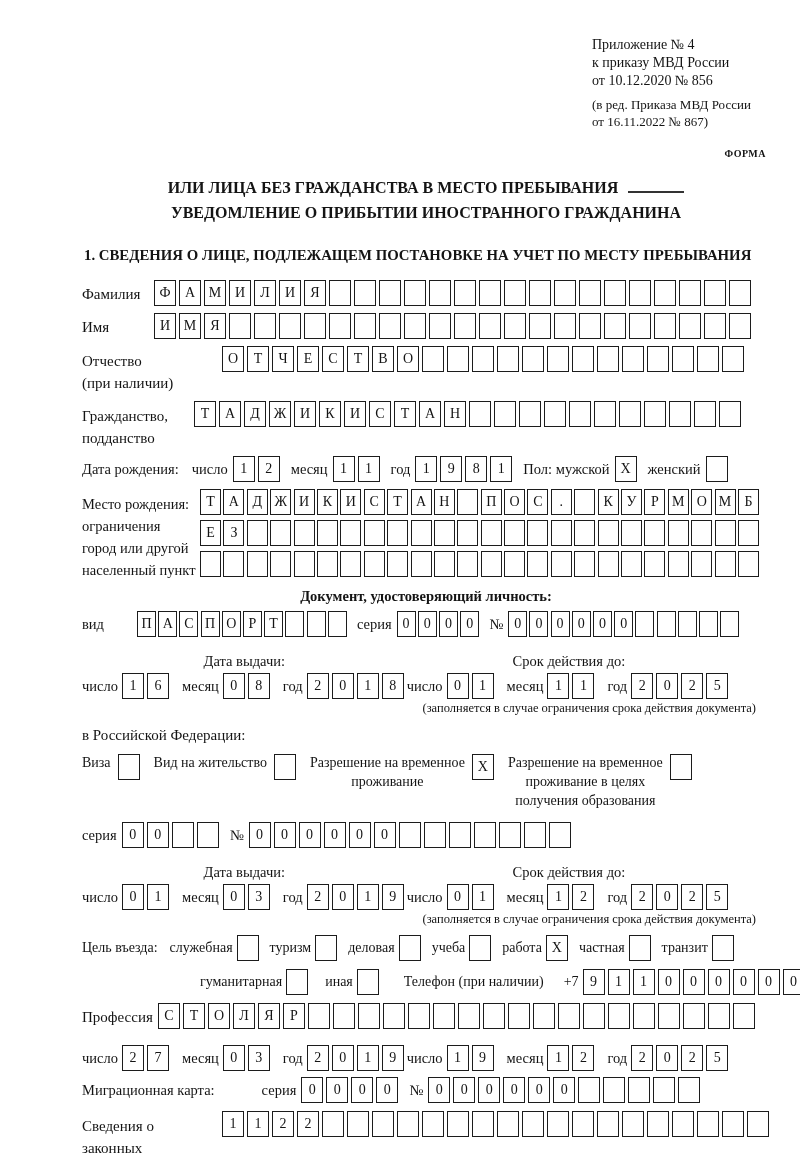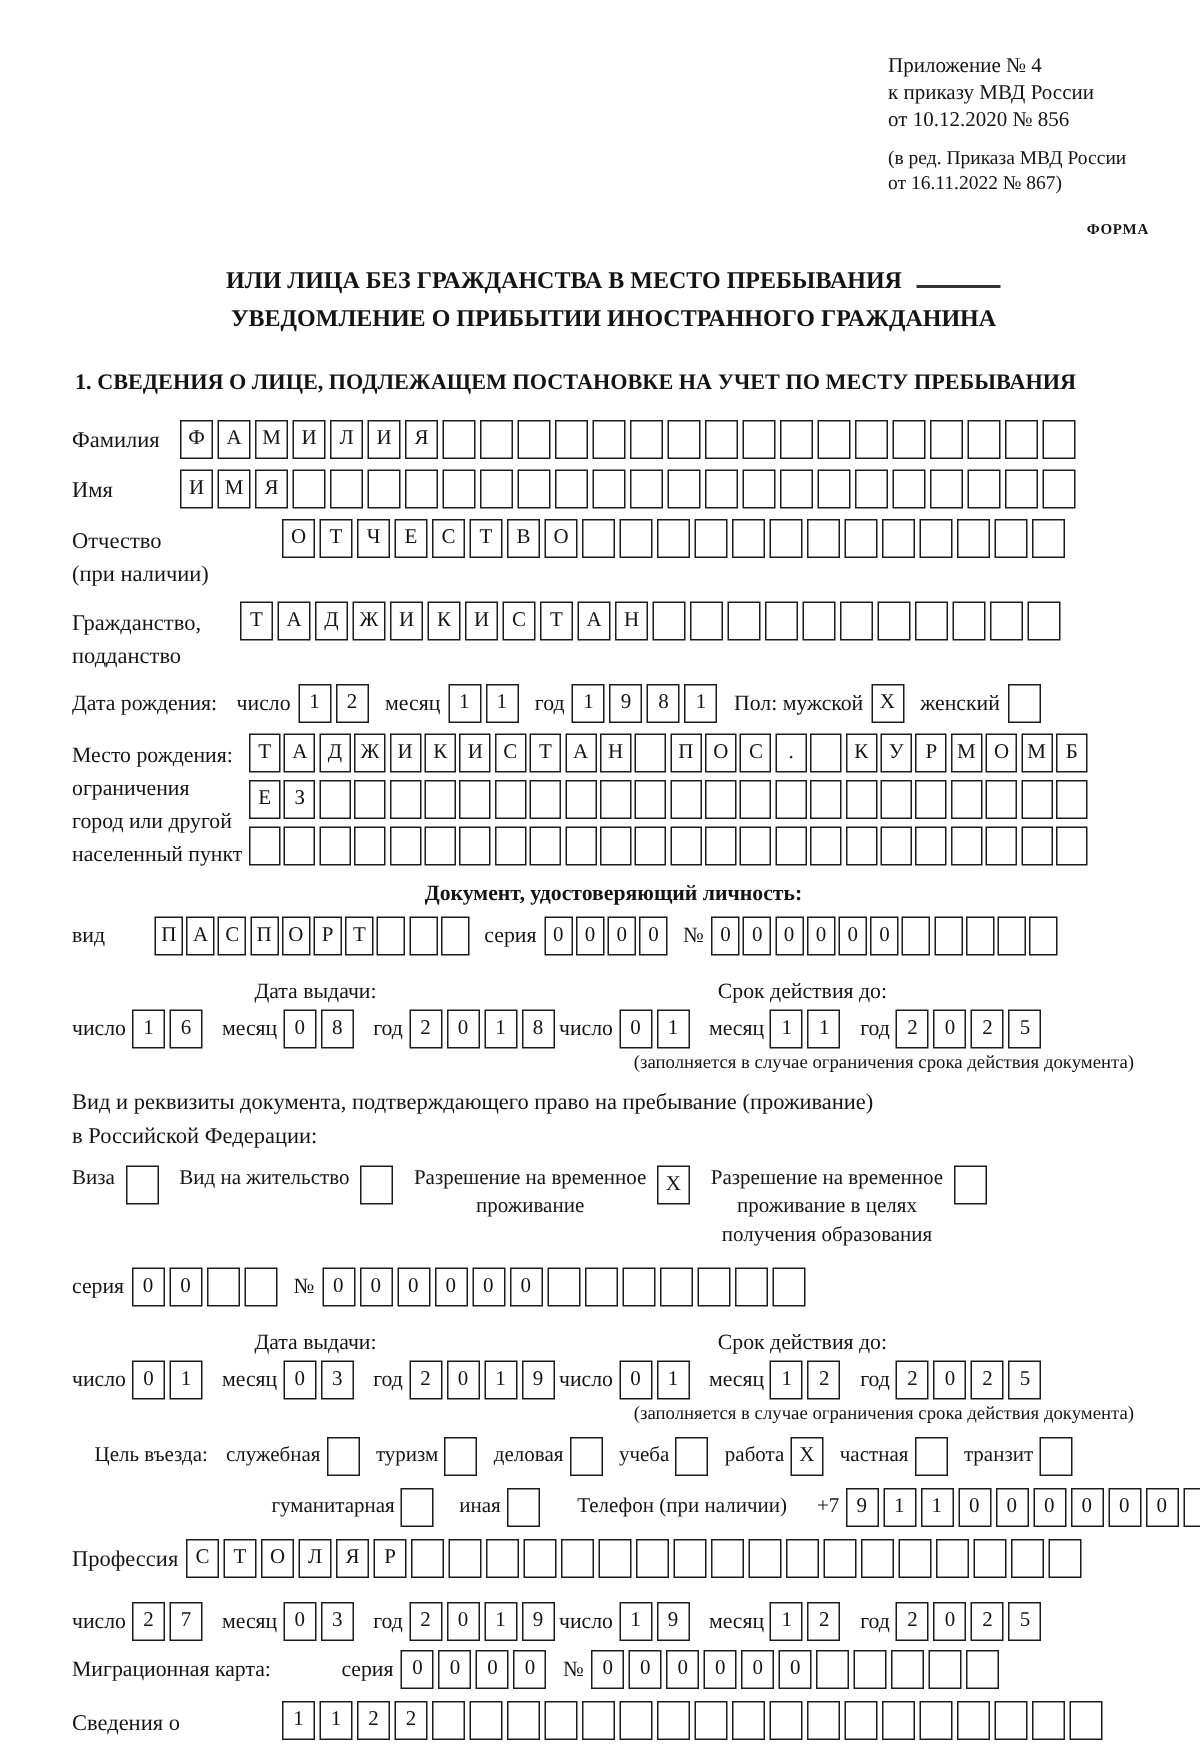--- a/index.html
+++ b/index.html
@@ -4,21 +4,21 @@
 <style>
   html,body{margin:0;padding:0;background:#ffffff;}
   .page{
     position:relative;
     width:800px;height:1163px;
     box-sizing:border-box;
     background:#fff;
     color:#141414;
     font-family:"Liberation Serif","DejaVu Serif",serif;
     font-size:15px;
-    padding:36px 30px 10px 48px;
+    padding:36px 30px 10px 82px;
     overflow:hidden;
   }
   
   .hdr{margin-left:auto;width:178px;line-height:18px;font-size:14px;}
   .hdr .amend{font-size:13px;margin-top:6px;line-height:17px;}
   .forma{text-align:right;font-weight:bold;font-size:10px;margin:18px 4px 0 0;letter-spacing:.5px;}
   
   .title{ text-align:center;font-weight:bold;font-size:16px;line-height:25px;margin-top:16px;}
   .title .u{display:inline-block;width:56px;border-bottom:2px solid #333;height:14px;margin-left:10px;}
   .sec-head{font-weight:bold;font-size:14.8px;margin:22px 0 16px 2px;}
@@ -51,21 +51,21 @@
   .note{font-size:12.5px;text-align:right;padding-right:14px;margin:2px 0 8px;}
   .plain{font-size:15px;line-height:23px;}
   
   .permits{display:flex;align-items:flex-start;margin:6px 0 12px;font-size:14px;}
   .opt{display:flex;align-items:flex-start;margin-right:11px;}
   .opt .ol{text-align:center;line-height:19px;margin-right:7px;white-space:nowrap;}
   .opt .box{margin-top:1px;}
   
   .purpose{display:flex;align-items:center;font-size:14px;margin-bottom:8px;flex-wrap:nowrap;}
   .purpose .pl{margin:0 4px 0 8px;white-space:nowrap;}
-  .purpose .pl:first-child{margin-left:15px;}
+  .purpose .pl:first-child{margin-left:0;}
   .indent120{padding-left:118px;}
 </style>
 </head>
 <body>
 
 <div class="page">
 
   <div class="hdr">
     <div>Приложение № 4</div>
     <div>к приказу МВД России</div>
@@ -399,21 +399,20 @@
             <span class="box">2</span>
             <span class="box">0</span>
             <span class="box">2</span>
             <span class="box">5</span>
           </span>
       </div>
     </div>
   </div>
   <div class="note">(заполняется в случае ограничения срока действия документа)</div>
 
-  <div class="plain">Вид и реквизиты документа, подтверждающего право на пребывание (проживание)</div>
   <div class="plain">в Российской Федерации:</div>
 
   <div class="permits">
     <div class="opt">
       <span class="ol">Виза</span>
       <span class="box"></span>
     </div>
     <div class="opt">
       <span class="ol">Вид на жительство</span>
       <span class="box"></span>

